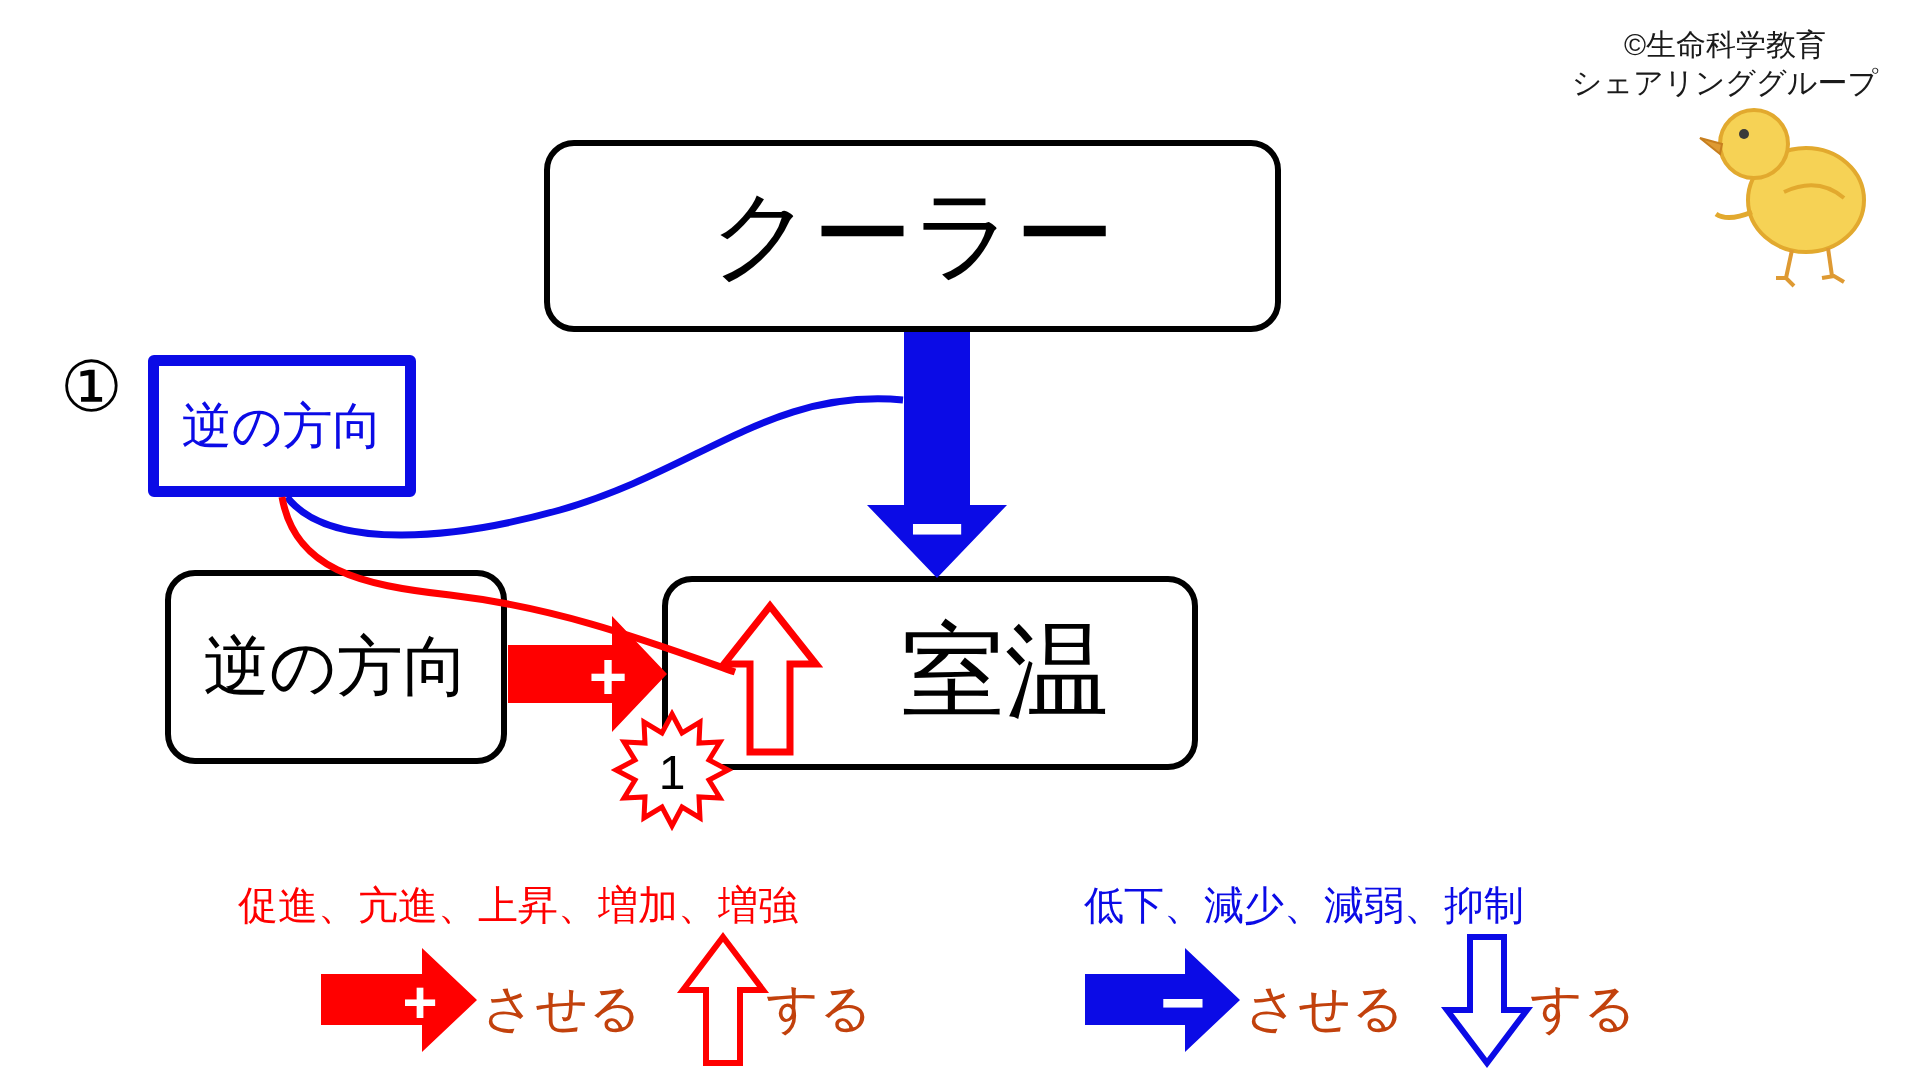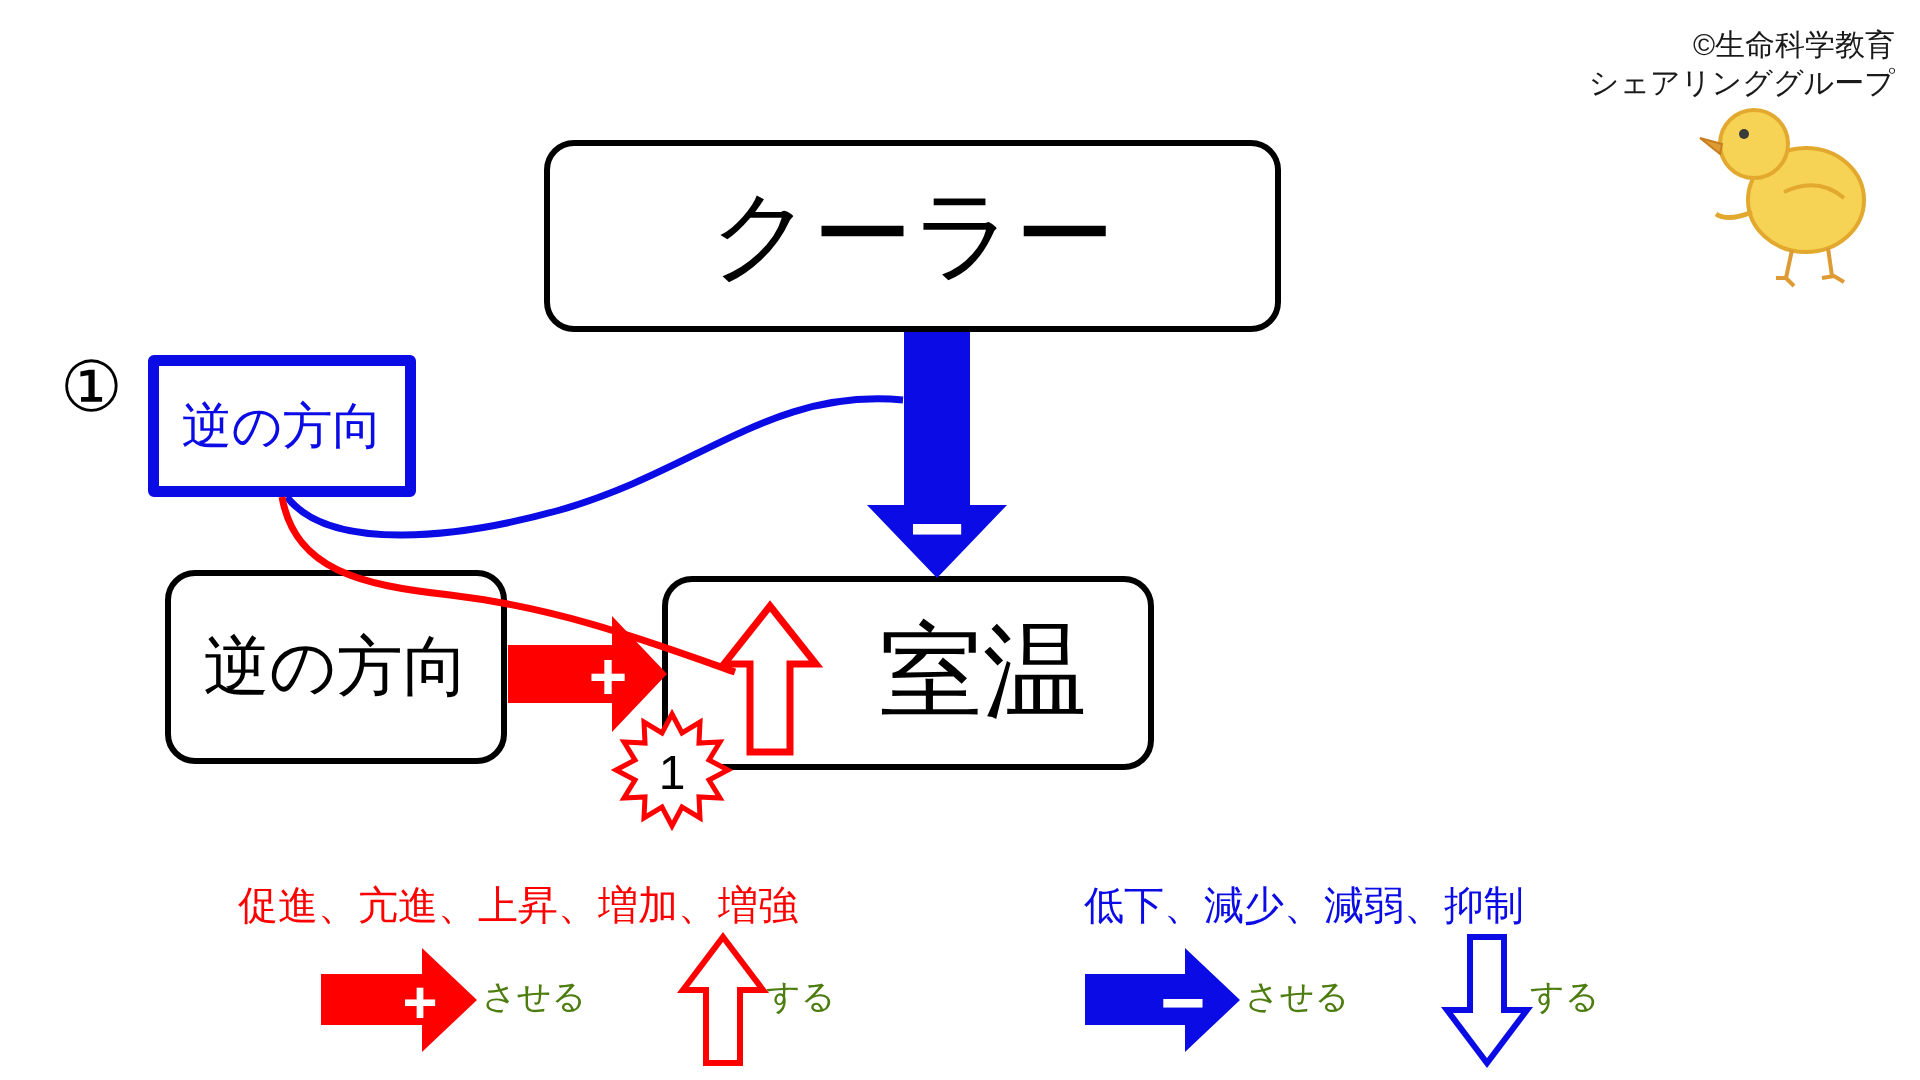--- a/index.html
+++ b/index.html
@@ -6,36 +6,36 @@
   .canvas{
     position:relative;width:1920px;height:1080px;background:#ffffff;overflow:hidden;
     font-family:"Liberation Sans","DejaVu Sans",sans-serif;color:#000;
   }
   .node-box{
     position:absolute;background:#fff;border:6px solid #000;border-radius:30px;
     display:flex;align-items:center;justify-content:center;z-index:1;box-sizing:border-box;
   }
   .cooler-box{left:544px;top:140px;width:737px;height:192px;font-size:100px;}
   .summer-box{left:165px;top:570px;width:342px;height:194px;font-size:66px;}
-  .room-box{left:662px;top:576px;width:492px;height:194px;font-size:104px;padding-left:150px;align-items:center;}
+  .room-box{left:662px;top:576px;width:536px;height:194px;font-size:104px;padding-left:150px;align-items:center;}
   .reverse-box{
     position:absolute;left:148px;top:355px;width:268px;height:142px;box-sizing:border-box;
     background:#fff;border:11px solid #0b0be6;border-radius:6px;
     display:flex;align-items:center;justify-content:center;
     font-size:50px;color:#0b0be6;z-index:1;
   }
   .step-number{position:absolute;left:60px;top:352px;font-size:70px;line-height:1;z-index:1;}
   .copyright{
-    position:absolute;left:1555px;top:26px;width:340px;text-align:right;
+    position:absolute;left:1555px;top:26px;width:340px;text-align:center;
     font-size:30px;line-height:38px;color:#1a1a1a;z-index:1;
   }
   .legend-terms{position:absolute;top:878px;font-size:40px;z-index:1;white-space:nowrap;}
   .legend-terms.red{left:238px;color:#ff0000;}
   .legend-terms.blue{left:1084px;color:#0b0be6;}
-  .legend-word{position:absolute;font-size:34px;color:#4d7c0f;z-index:1;white-space:nowrap;}
+  .legend-word{position:absolute;font-size:52px;color:#c2410c;z-index:1;white-space:nowrap;}
   .overlay{position:absolute;left:0;top:0;width:1920px;height:1080px;z-index:2;pointer-events:none;}
   .chick{position:absolute;left:1688px;top:92px;width:212px;height:205px;z-index:1;}
 </style>
 </head>
 <body>
 
 <div class="canvas">
 
   <div class="copyright">
     <div>©生命科学教育</div>

